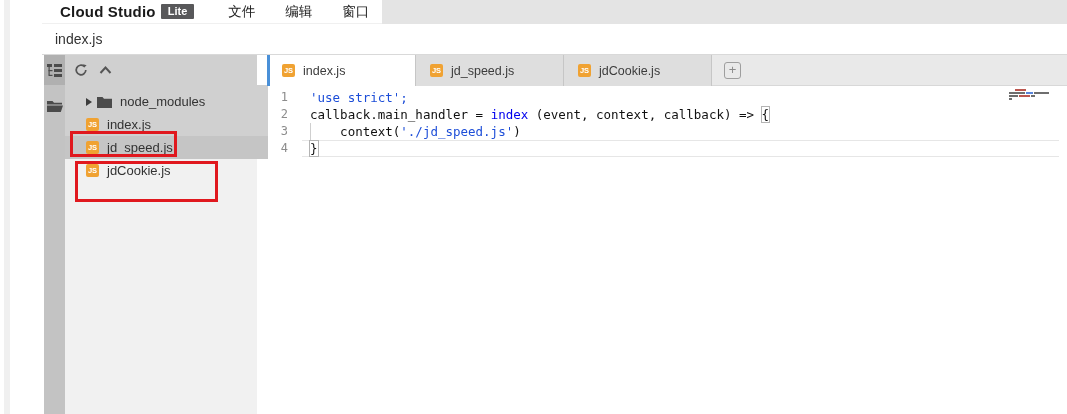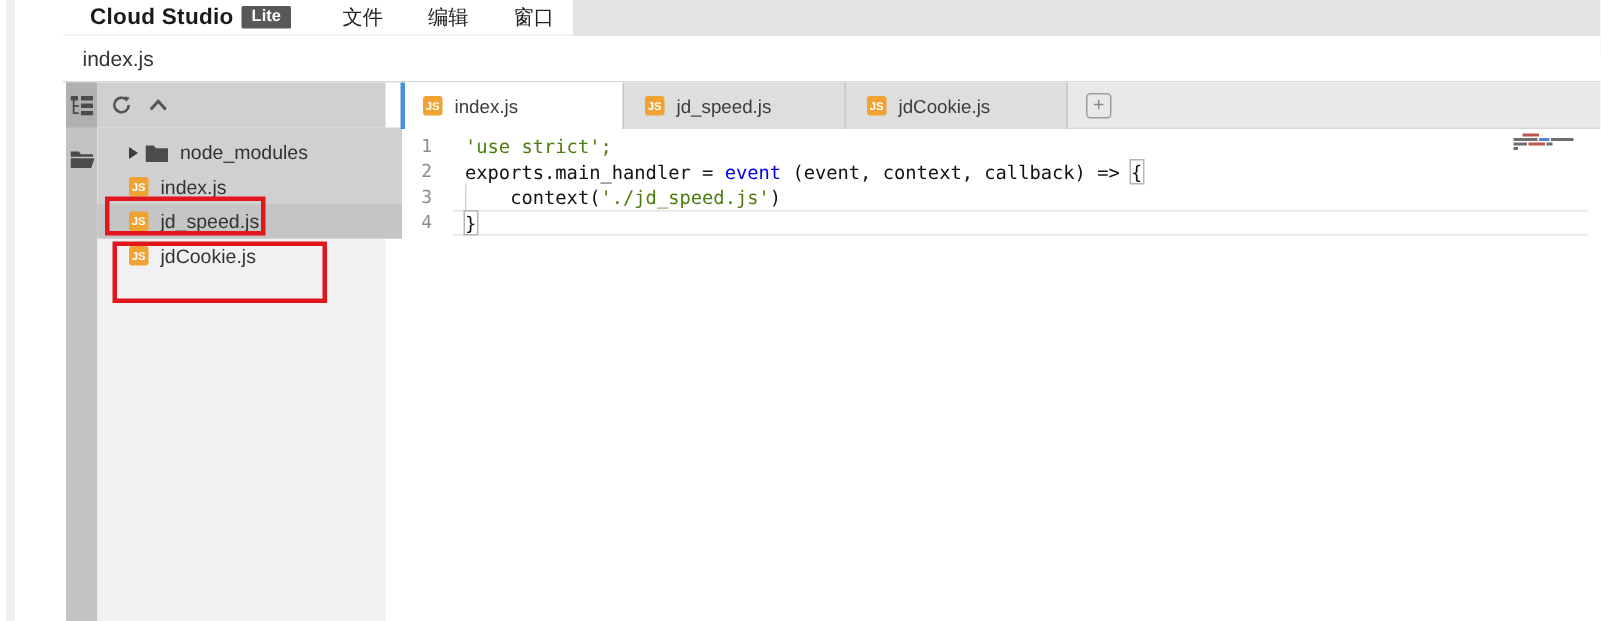--- a/index.html
+++ b/index.html
@@ -67,21 +67,21 @@
 
   
   #code-area { position:absolute; left:0; top:31px; right:0; bottom:0; background:#fff;
     font-family:"DejaVu Sans Mono", monospace; font-size:12.5px; }
   .code-line { position:absolute; left:0; right:0; height:17px; line-height:17px; white-space:pre; }
   .line-num { position:absolute; left:0; width:20px; text-align:right; color:#8c8c8c;
     font-size:12px; }
   .line-code { position:absolute; left:42px; white-space:pre; }
   .tok-plain { color:#111; }
   .tok-keyword { color:#0000ee; }
-  .tok-string { color:#4d7c0f; }
+  .tok-string { color:#1d4ed8; }
   .tok-bracket { color:#111; outline:1px solid #b4b4b4; }
   .current-line-box { position:absolute; left:34px; right:8px; height:17px;
     border-top:1px solid #e6e6e6; border-bottom:1px solid #e6e6e6; z-index:0; }
   .indent-guide { position:absolute; left:42px; width:1px; height:17px; background:#cfcfcf; }
 
   
   #minimap { position:absolute; right:8px; top:3px; width:50px; height:16px; }
   .mm-row { display:flex; gap:1px; height:2px; margin-bottom:1px; }
   .mm-seg { height:2px; opacity:0.85; }
 
@@ -209,21 +209,21 @@
           <span class="mm-seg" style="width:9px;background:#555;"></span>
           <span class="mm-seg" style="width:11px;background:#b03a30;"></span>
           <span class="mm-seg" style="width:4px;background:#555;"></span>
         </div>
         <div class="mm-row">
           <span class="mm-seg" style="width:3px;background:#555;"></span>
         </div>
       </div>
       <div id="code-lines">
           <div class="code-line" style="top: 3px;"><span class="line-num">1</span><span class="line-code"><span class="tok-string">'use strict';</span></span></div>
-          <div class="code-line" style="top: 20px;"><span class="line-num">2</span><span class="line-code"><span class="tok-plain">exports.main_handler = </span><span class="tok-keyword">event</span><span class="tok-plain"> (event, context, callback) =&gt; </span><span class="tok-bracket">{</span></span></div>
+          <div class="code-line" style="top: 20px;"><span class="line-num">2</span><span class="line-code"><span class="tok-plain">callback.main_handler = </span><span class="tok-keyword">index</span><span class="tok-plain"> (event, context, callback) =&gt; </span><span class="tok-bracket">{</span></span></div>
           <div class="indent-guide" style="top: 37px;"></div>
           <div class="code-line" style="top: 37px;"><span class="line-num">3</span><span class="line-code"><span class="tok-plain">    context(</span><span class="tok-string">'./jd_speed.js'</span><span class="tok-plain">)</span></span></div>
           <div class="current-line-box" style="top: 54px;"></div>
           <div class="code-line" style="top: 54px;"><span class="line-num">4</span><span class="line-code"><span class="tok-bracket">}</span></span></div>
         </div>
     </div>
   </div>
 
 </div>
 

